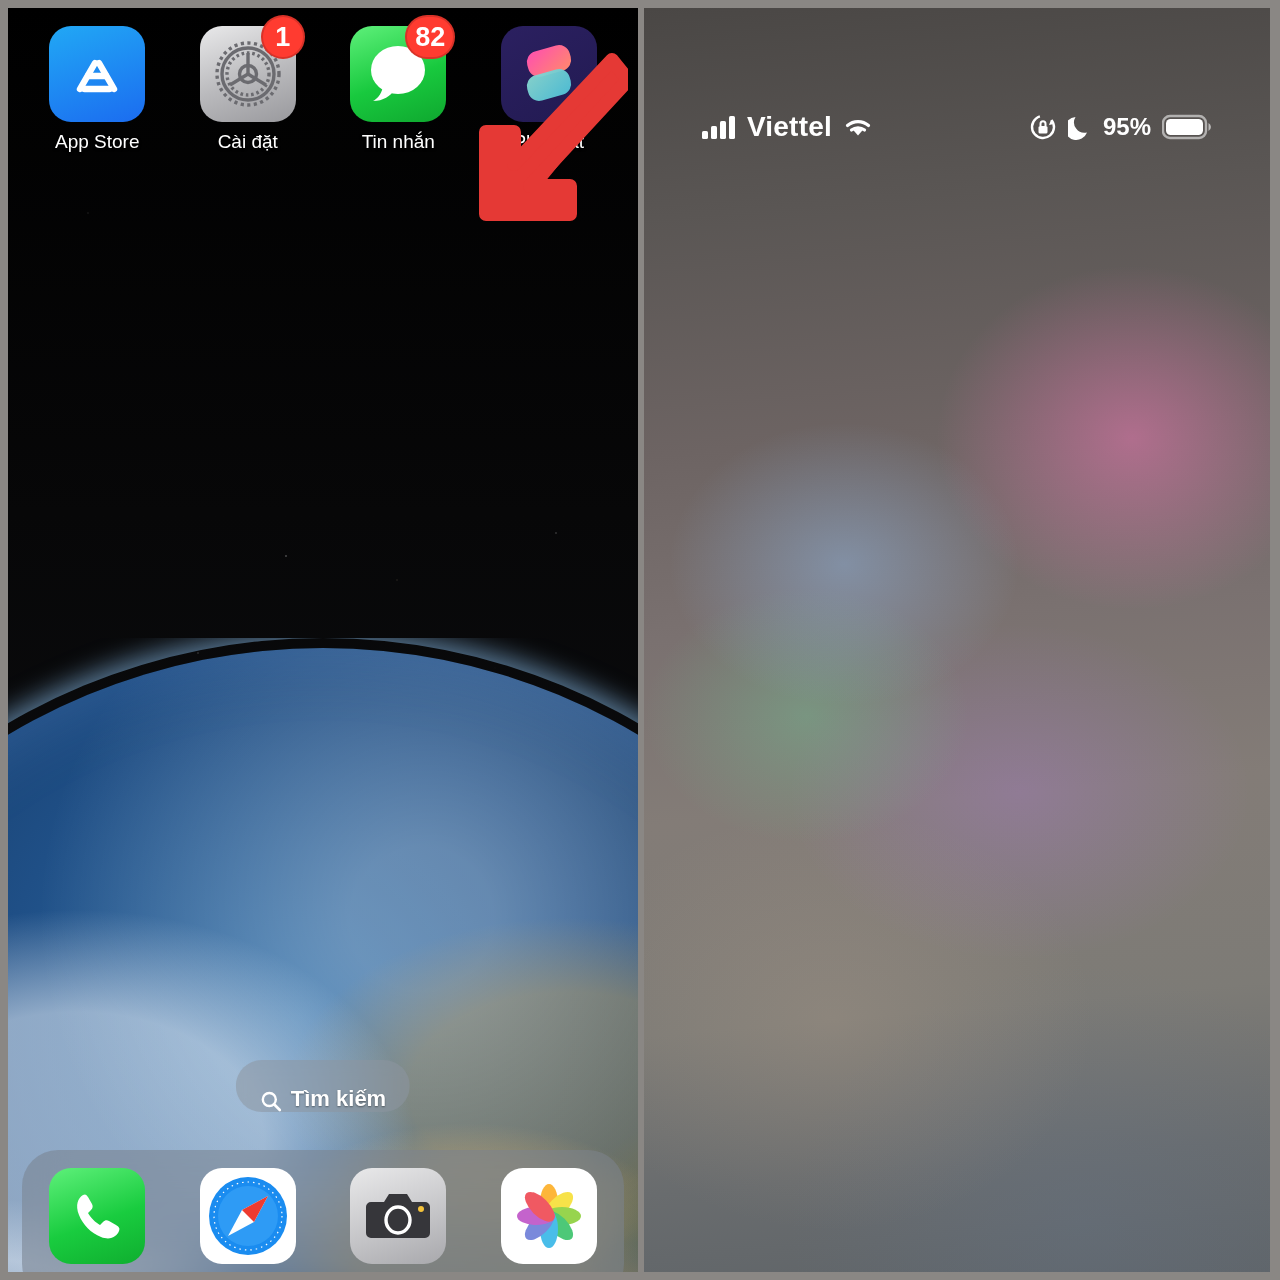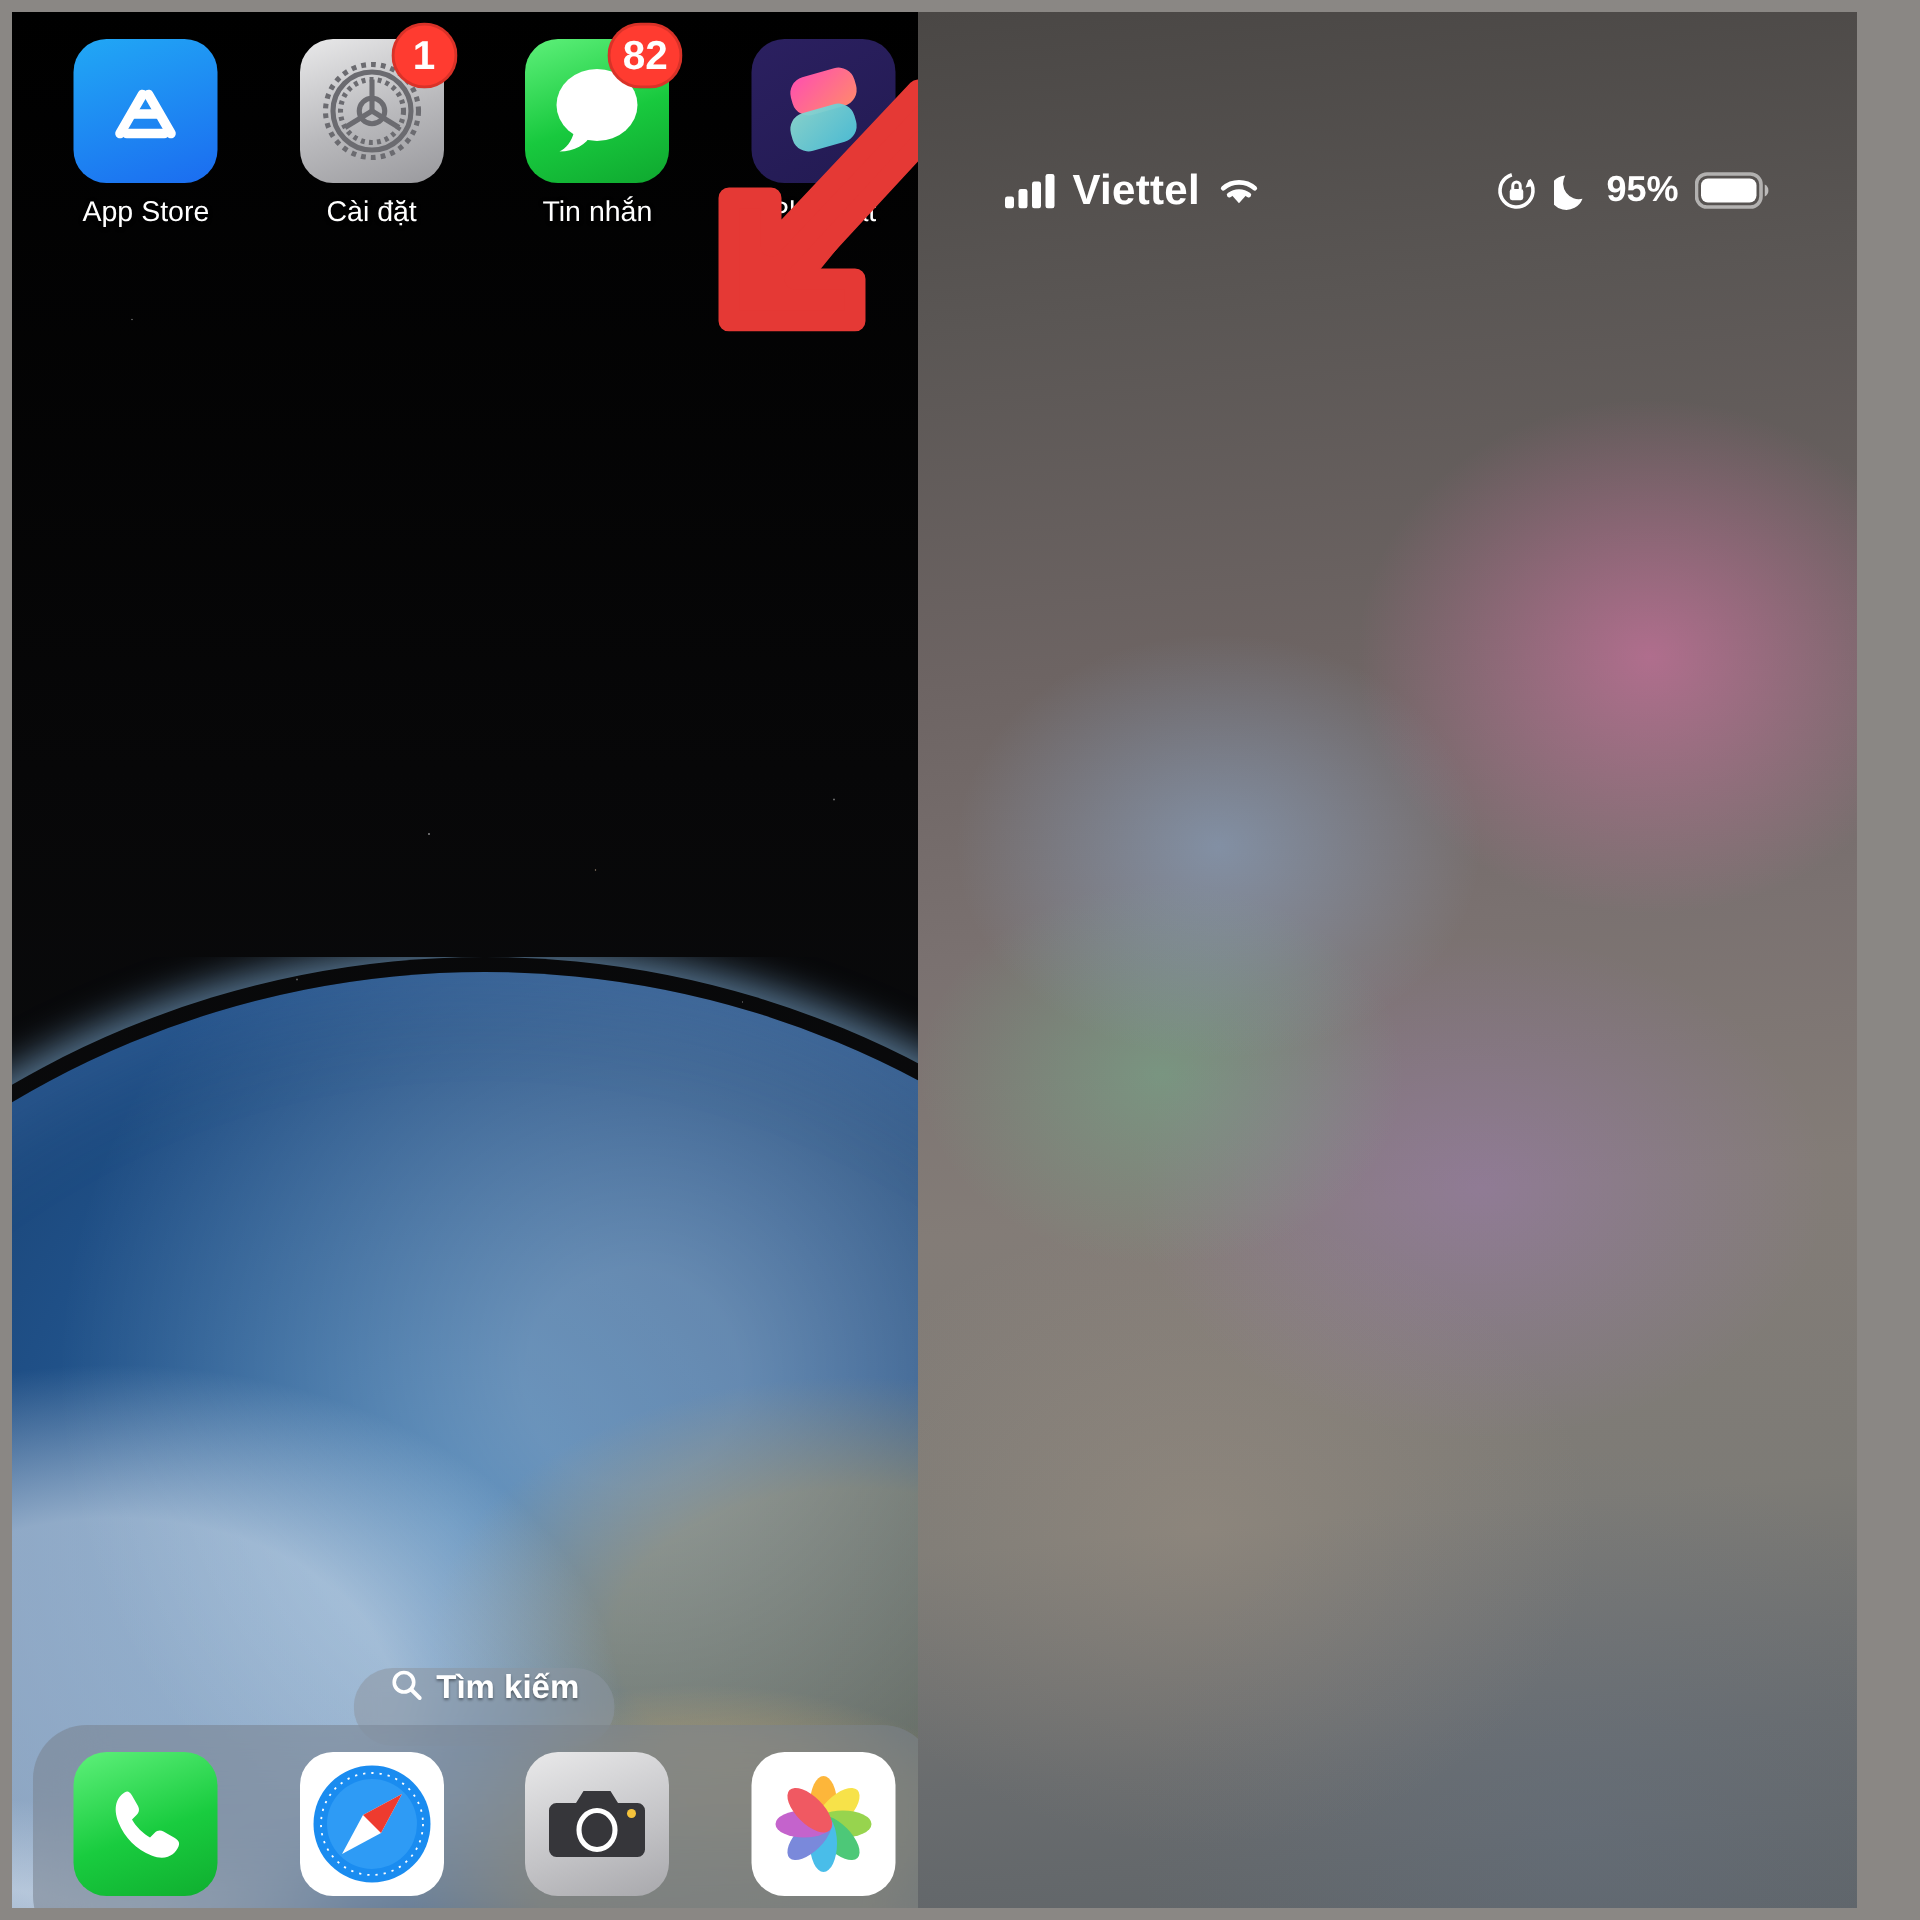--- a/index.html
+++ b/index.html
@@ -78,24 +78,24 @@
   }
 
   
   .ic-appstore { background:linear-gradient(160deg,#21a8f5 0%,#1b6cf0 100%); display:flex;align-items:center;justify-content:center;}
   .ic-settings { background:linear-gradient(160deg,#e9e9ea 0%,#b9b9bc 55%,#99999d 100%); display:flex;align-items:center;justify-content:center;}
   .ic-messages { background:linear-gradient(160deg,#5ef07a 0%,#18c93e 55%,#0fa82f 100%); display:flex;align-items:center;justify-content:center;}
   .ic-shortcuts { background:linear-gradient(150deg,#2b2060 0%,#221a52 100%); display:flex;align-items:center;justify-content:center;}
 
   
   #search-pill {
-    position:absolute; left:50%; transform:translateX(-50%); top:1104px;
+    position:absolute; left:50%; transform:translateX(-50%); top:1052px;
     height:52px; padding:0 24px; border-radius:26px;
     background:rgba(140,150,160,.55);
-    display:flex; align-items:flex-start; gap:9px;
+    display:flex; align-items:flex-end; gap:9px;
     backdrop-filter:blur(8px);
   }
   #search-pill .lbl { color:#fff; font-size:22px; font-weight:bold; text-shadow:0 1px 2px rgba(0,0,0,.4);}
 
   
   #dock {
     position:absolute; left:14px; right:14px; bottom:-28px; height:150px;
     background:rgba(120,130,142,.55); border-radius:36px;
     backdrop-filter:blur(22px);
     display:flex; align-items:flex-start; justify-content:space-around;
@@ -103,21 +103,21 @@
   }
   .dock-icon { width:96px; height:96px; border-radius:22px; position:relative; overflow:hidden;
                display:flex;align-items:center;justify-content:center; }
   .ic-phone { background:linear-gradient(160deg,#5ef07a 0%,#19cc3f 55%,#0fae2f 100%);}
   .ic-safari { background:#fff; }
   .ic-camera { background:linear-gradient(160deg,#e9e9ea 0%,#c3c3c6 60%,#a8a8ac 100%);}
   .ic-photos { background:#fff; }
 
   
   #cc-panel {
-    left:612px; top:8px; width:626px; height:1264px;
+    left:644px; top:8px; width:626px; height:1264px;
     background:#6c6b6b;
   }
   .cc-bg {
     position:absolute; inset:0;
     background:
       radial-gradient(ellipse 46% 20% at 78% 34%, rgba(255,120,190,.45), transparent 68%),
       radial-gradient(ellipse 40% 16% at 32% 44%, rgba(150,200,255,.38), transparent 70%),
       radial-gradient(ellipse 36% 14% at 26% 56%, rgba(110,220,160,.30), transparent 72%),
       radial-gradient(ellipse 50% 18% at 60% 62%, rgba(190,120,255,.22), transparent 74%),
       radial-gradient(ellipse 55% 22% at 30% 80%, rgba(180,160,140,.28), transparent 76%),

